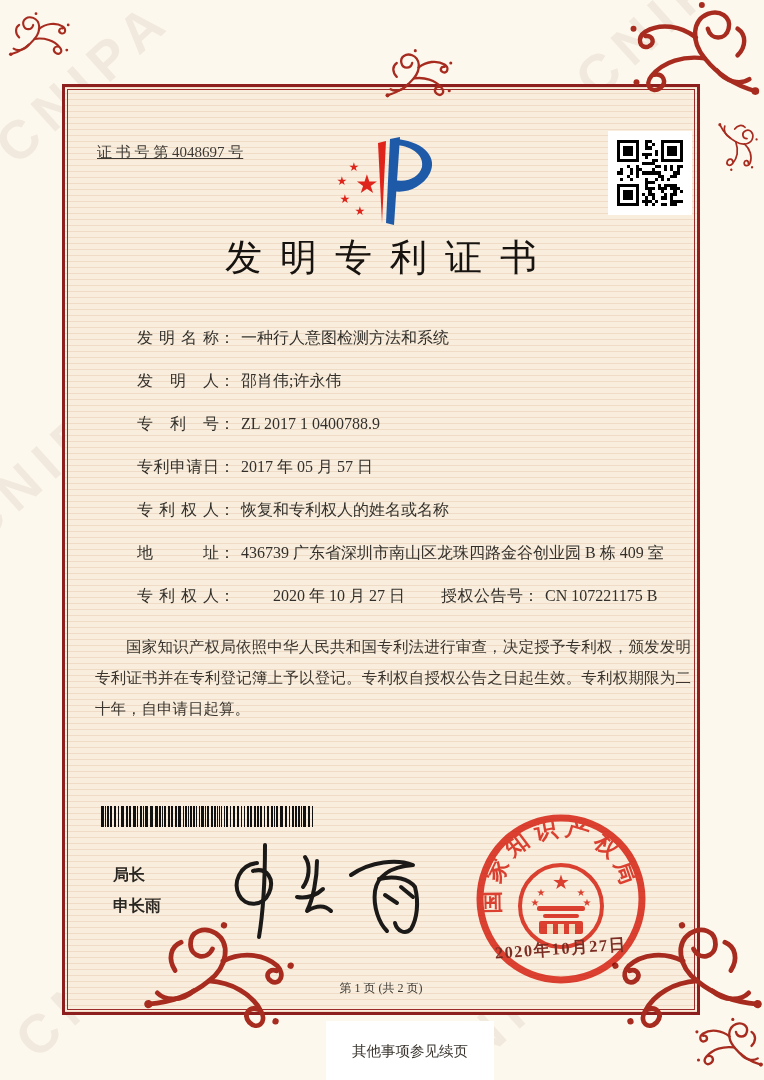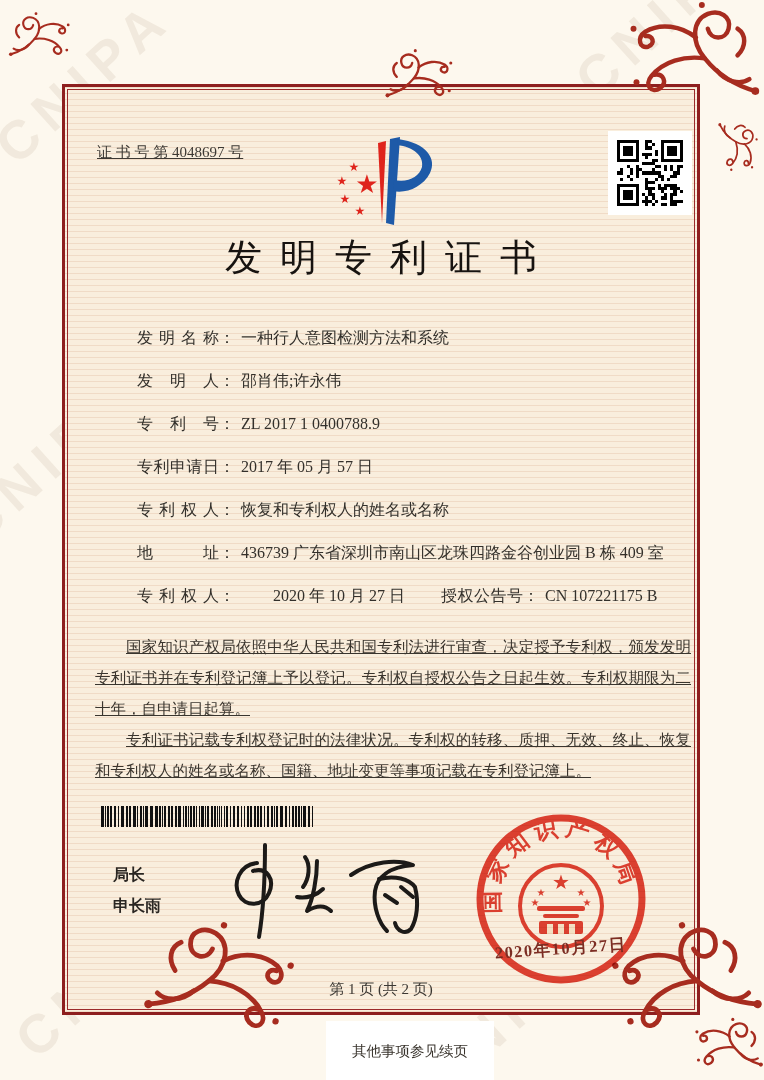--- a/index.html
+++ b/index.html
@@ -43,29 +43,29 @@
   .field-label{
     display:inline-block;width:82px;text-align:justify;text-align-last:justify;
     vertical-align:top;
   }
   .colon{display:inline-block;vertical-align:top;}
   .field-value{display:inline-block;vertical-align:top;white-space:normal;width:452px;margin-left:6px;}
   .field-value.mid{width:196px;text-align:center;}
   .field-value.auto{width:auto;}
   
   .paras{position:absolute;left:30px;top:544px;width:596px;font-size:15.5px;line-height:31px;
-    text-align:justify;color:#3a352e;text-decoration:underline;}
+    text-align:justify;color:#3a352e;}
   .paras p{margin:0;text-indent:2em;}
   
   .barcode{position:absolute;left:36px;top:719px;width:214px;height:21px;}
   .signatory{position:absolute;left:48px;top:772px;font-family:Liberation Serif, serif;
     font-weight:600;font-size:16px;line-height:31px;color:#2a2622;}
   .signature{position:absolute;left:128px;top:748px;}
   
-  .page-info{position:absolute;left:0;top:893px;width:100%;text-align:center;font-size:15px;color:#3c3833;}
+  .page-info{position:absolute;left:0;top:893px;width:100%;text-align:center;font-size:12px;color:#3c3833;}
   .note{
     position:absolute;left:50%;top:1021px;transform:translateX(-50%);margin-left:28px;
     background:#ffffff;padding:21px 26px;font-size:14.5px;color:#3a352e;z-index:6;white-space:nowrap;
   }
   
   .seal{position:absolute;left:455px;top:810px;z-index:5;mix-blend-mode:multiply;}
   
   .orn{position:absolute;z-index:3;pointer-events:none;}
 </style>
 </head>
@@ -281,21 +281,20 @@
         <span class="field-label">地址</span><span class="colon">：</span><span class="field-value">436739 广东省深圳市南山区龙珠四路金谷创业园 B 栋 409 室</span>
       </div>
       <div class="field-row">
         <span class="field-label">专利权人</span><span class="colon">：</span><span class="field-value mid">2020 年 10 月 27 日</span>
         <span class="field-label">授权公告号</span><span class="colon">：</span><span class="field-value auto">CN 107221175 B</span>
       </div>
     </div>
 
     <div class="paras">
       <p>国家知识产权局依照中华人民共和国专利法进行审查，决定授予专利权，颁发发明专利证书并在专利登记簿上予以登记。专利权自授权公告之日起生效。专利权期限为二十年，自申请日起算。</p>
-      <p>专利证书记载专利权登记时的法律状况。专利权的转移、质押、无效、终止、恢复和专利权人的姓名或名称、国籍、地址变更等事项记载在专利登记簿上。</p>
     </div>
 
     <svg class="barcode" id="barcode" viewBox="0 0 214 21" preserveAspectRatio="none">
         <rect x="0" y="0" width="3" height="21" fill="#111"></rect>
         <rect x="4" y="0" width="1" height="21" fill="#111"></rect>
         <rect x="6" y="0" width="2" height="21" fill="#111"></rect>
         <rect x="9" y="0" width="2" height="21" fill="#111"></rect>
         <rect x="13" y="0" width="2" height="21" fill="#111"></rect>
         <rect x="17" y="0" width="1" height="21" fill="#111"></rect>
         <rect x="20" y="0" width="3" height="21" fill="#111"></rect>

